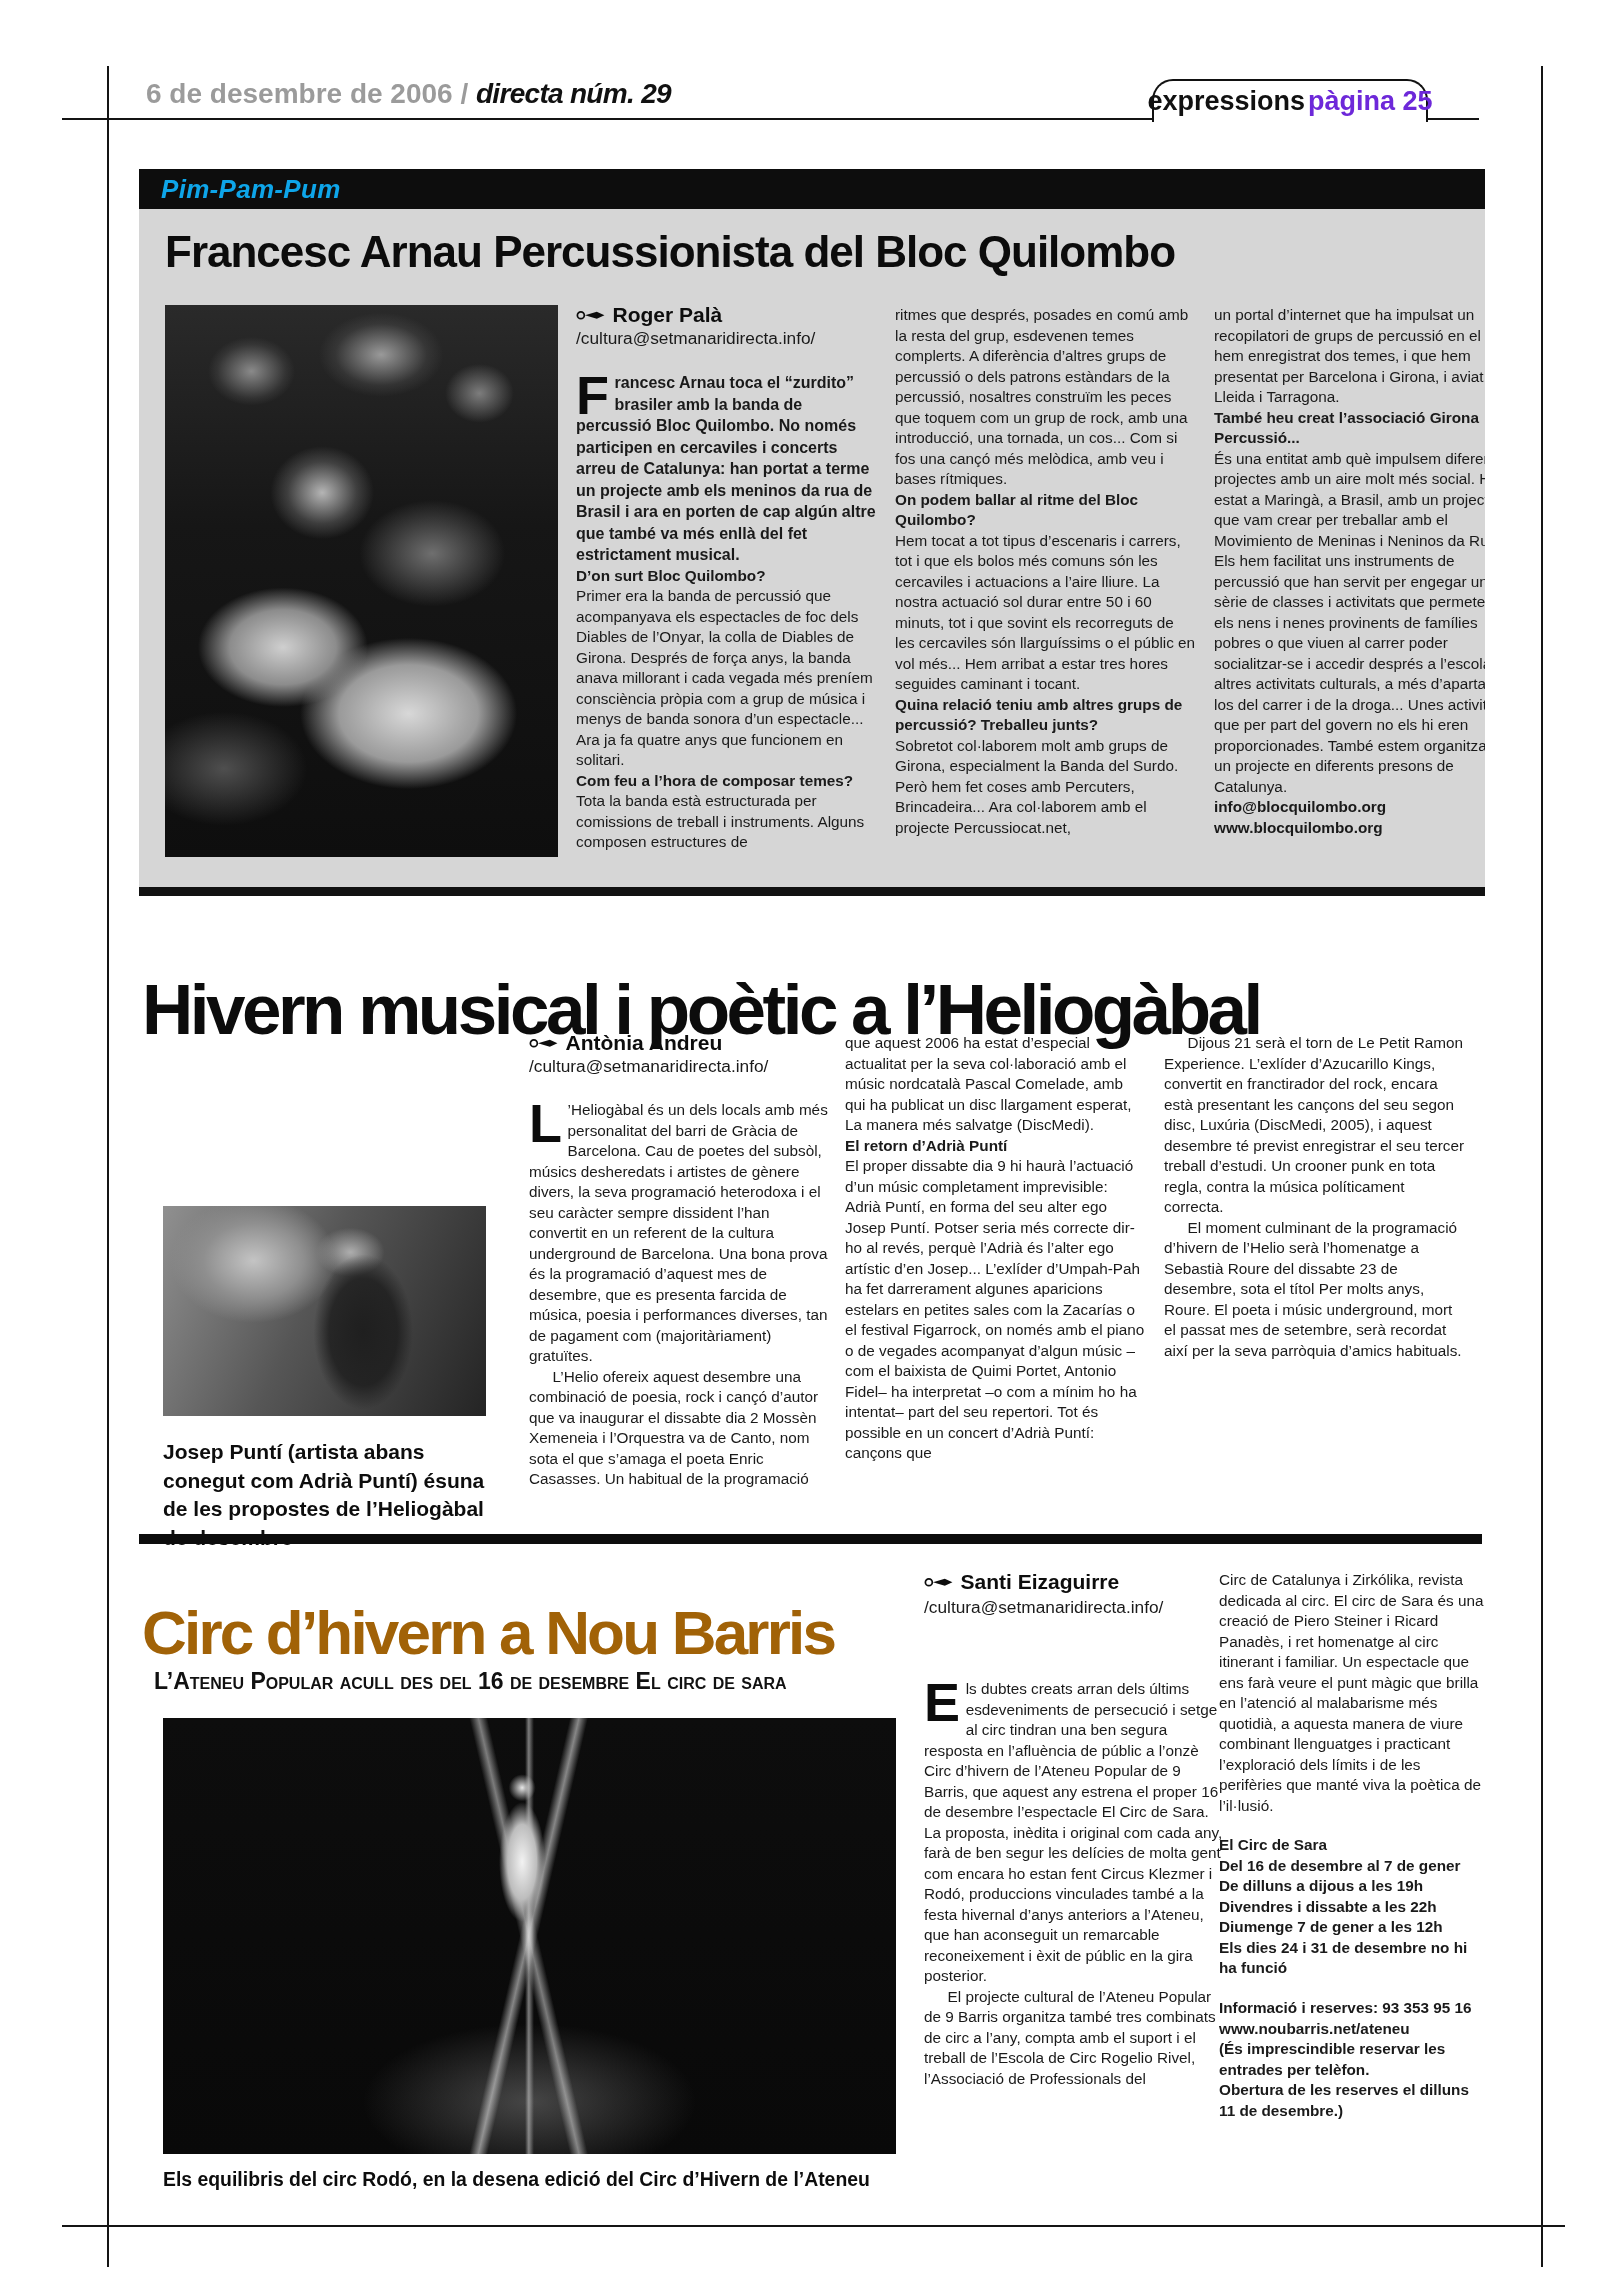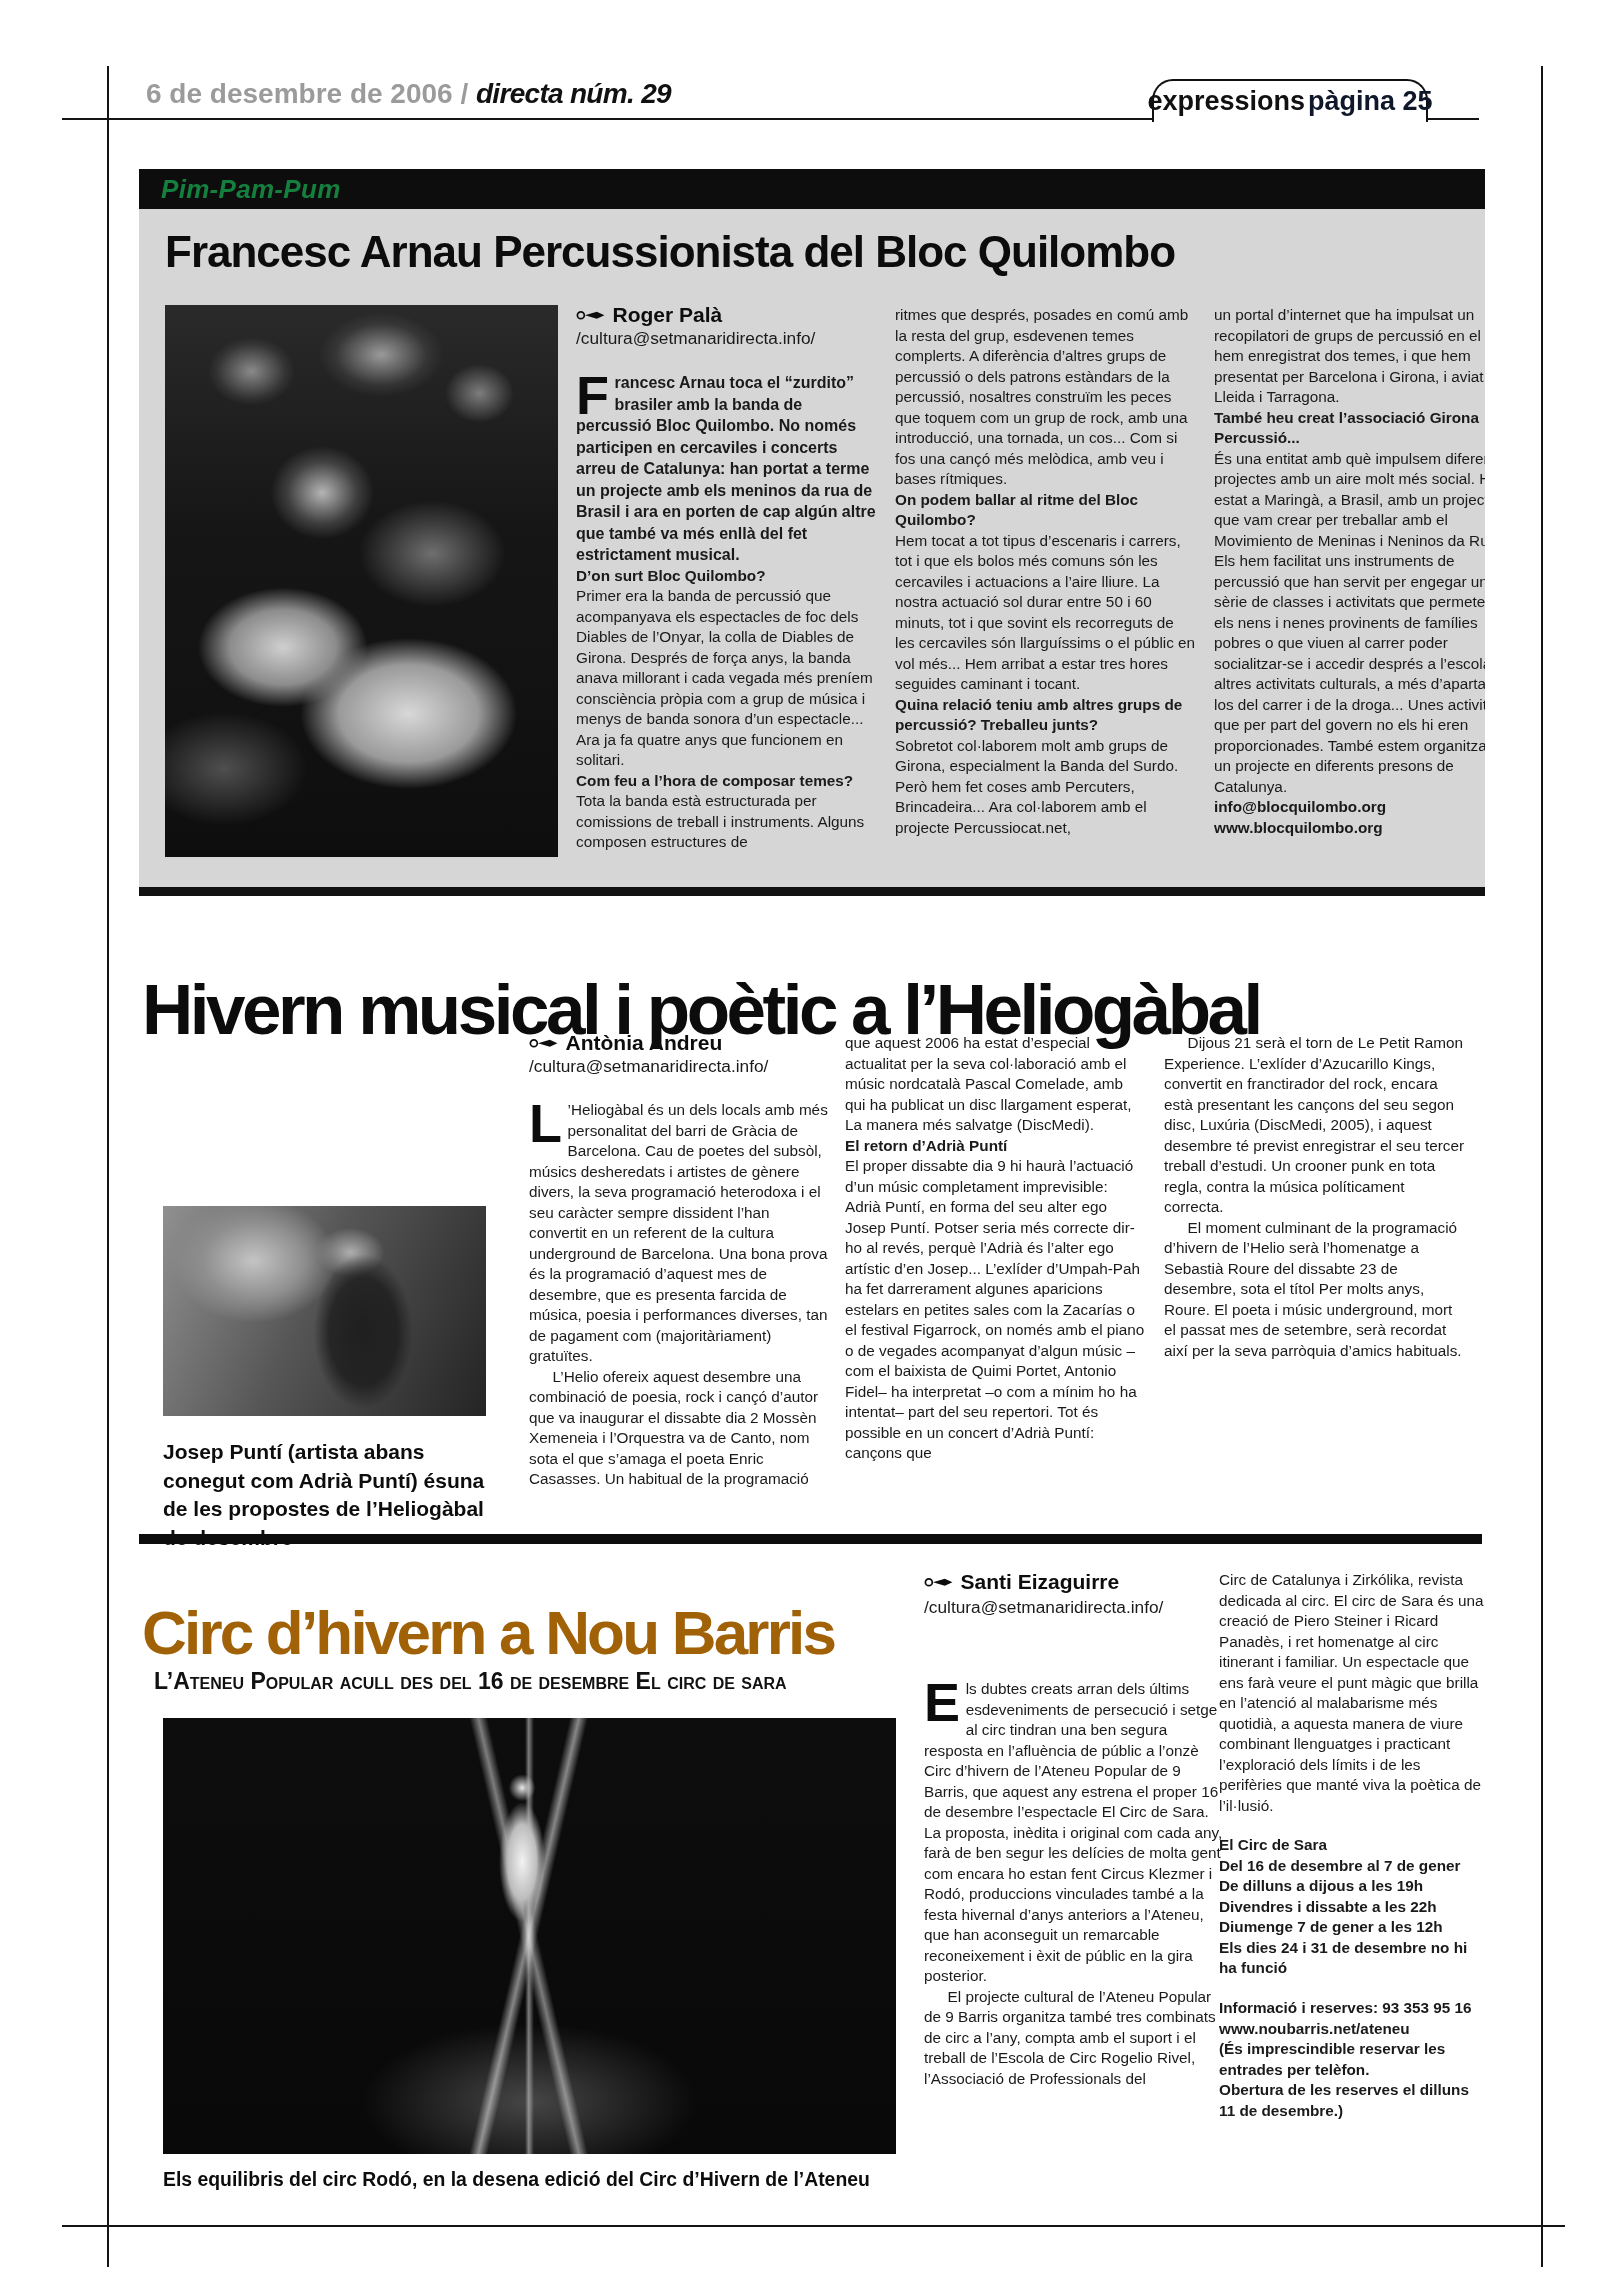--- a/index.html
+++ b/index.html
@@ -11,27 +11,27 @@
   .hrule{position:absolute;height:2.1px;background:#141414;}
 
   
   .masthead{position:absolute;left:146px;top:76px;font-size:28px;line-height:35px;white-space:nowrap;}
   .masthead .date{color:#9b9b9b;font-weight:700;}
   .masthead .brand{color:#111;font-weight:800;font-style:italic;letter-spacing:-0.7px;}
   .section-tab{position:absolute;left:1152px;top:79px;width:272px;height:41px;
       background:#fff;border:2.8px solid #111;border-bottom:none;border-radius:21px 21px 0 0;
       display:flex;align-items:center;justify-content:center;font-size:27px;white-space:nowrap;}
   .section-tab .sec{font-weight:800;color:#111;}
-  .section-tab .pg{font-weight:800;color:#0f172a;margin-left:3px;text-align:right;}
+  .section-tab .pg{font-weight:800;color:#6d28d9;margin-left:3px;text-align:right;}
 
   
   .a1-box{position:absolute;left:139px;top:169px;width:1346px;height:727px;
           background:#d6d6d6;border-bottom:9px solid #111;box-sizing:border-box;}
   .kicker-bar{height:40px;background:#0d0d0d;display:flex;align-items:center;padding-left:22px;}
-  .kicker-bar span{color:#15803d;font-weight:800;font-style:italic;font-size:26px;letter-spacing:0.3px;}
+  .kicker-bar span{color:#0ea5e9;font-weight:800;font-style:italic;font-size:26px;letter-spacing:0.3px;}
   .a1-headline{margin:18px 0 0 26px;font-size:44px;font-weight:800;letter-spacing:-1px;color:#0c0c0c;}
   .a1-content{display:flex;gap:18px;padding:28px 14px 0 26px;height:576px;overflow:hidden;}
 
   
   .photo{flex:none;background:#1a1a1a;}
   .photo1{width:393px;height:552px;
     background:
       radial-gradient(62px 49px at 22% 12%, #8a8a8a 0%, rgba(80,80,80,.35) 55%, transparent 70%),
       radial-gradient(83px 56px at 55% 9%, #9a9a9a 0%, rgba(90,90,90,.3) 55%, transparent 75%),
       radial-gradient(49px 42px at 80% 16%, #7d7d7d 0%, transparent 70%),

